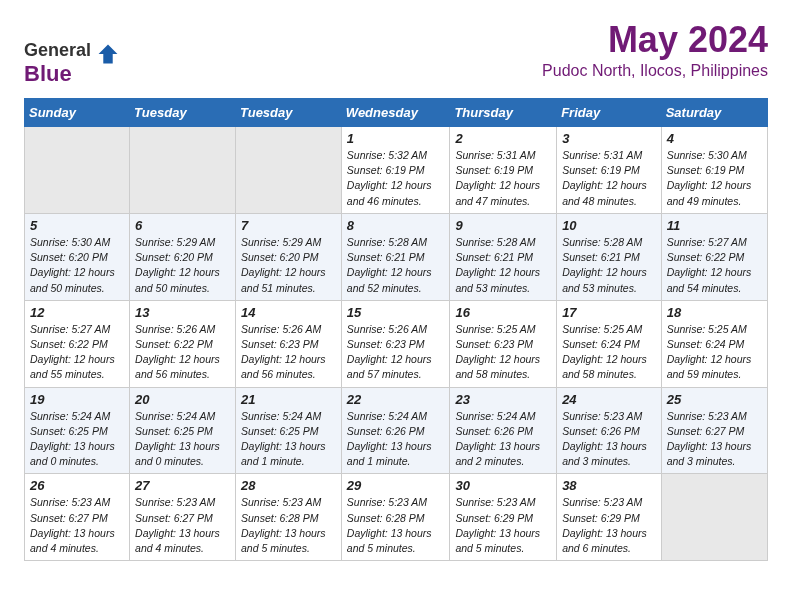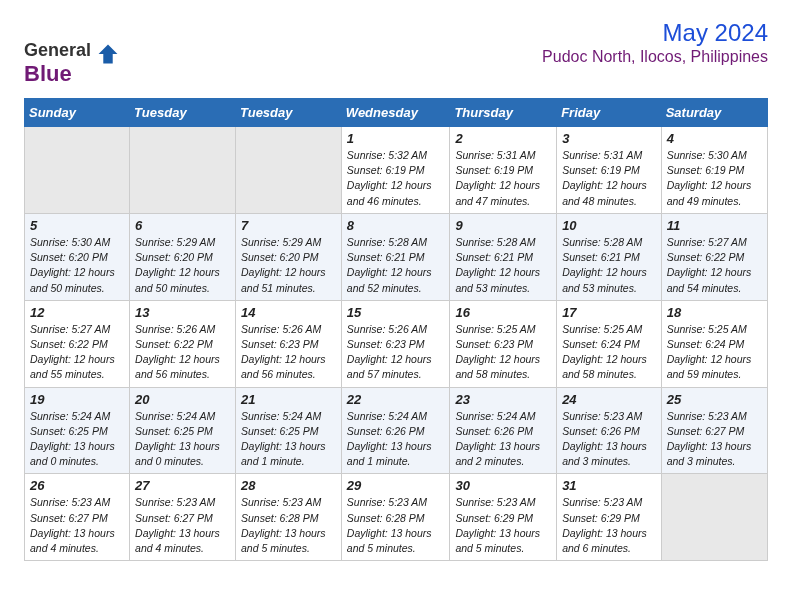--- a/index.html
+++ b/index.html
@@ -28,23 +28,23 @@
     }
     .logo-icon {
       width: 22px;
       height: 22px;
       margin-left: 2px;
     }
     .title-block {
       text-align: right;
     }
     .month-year {
-      font-size: 24px;
-      font-weight: normal;
-      color: #1d4ed8;
+      font-size: 36px;
+      font-weight: bold;
+      color: #701a75;
       line-height: 1.1;
     }
     .location {
       font-size: 16px;
       color: #701a75;
       margin-top: 2px;
     }
     table {
       width: 100%;
       border-collapse: collapse;
@@ -342,21 +342,21 @@
 and 5 minutes.</div>
         </td>
         <td>
           <span class="day-num">30</span>
           <div class="day-info">Sunrise: 5:23 AM
 Sunset: 6:29 PM
 Daylight: 13 hours
 and 5 minutes.</div>
         </td>
         <td>
-          <span class="day-num">31</span>
+          <span class="day-num">38</span>
           <div class="day-info">Sunrise: 5:23 AM
 Sunset: 6:29 PM
 Daylight: 13 hours
 and 6 minutes.</div>
         </td>
         <td class="empty-cell" style="background-color: rgb(232, 232, 232);"></td>
       </tr>
     </tbody>
 </table>
 

